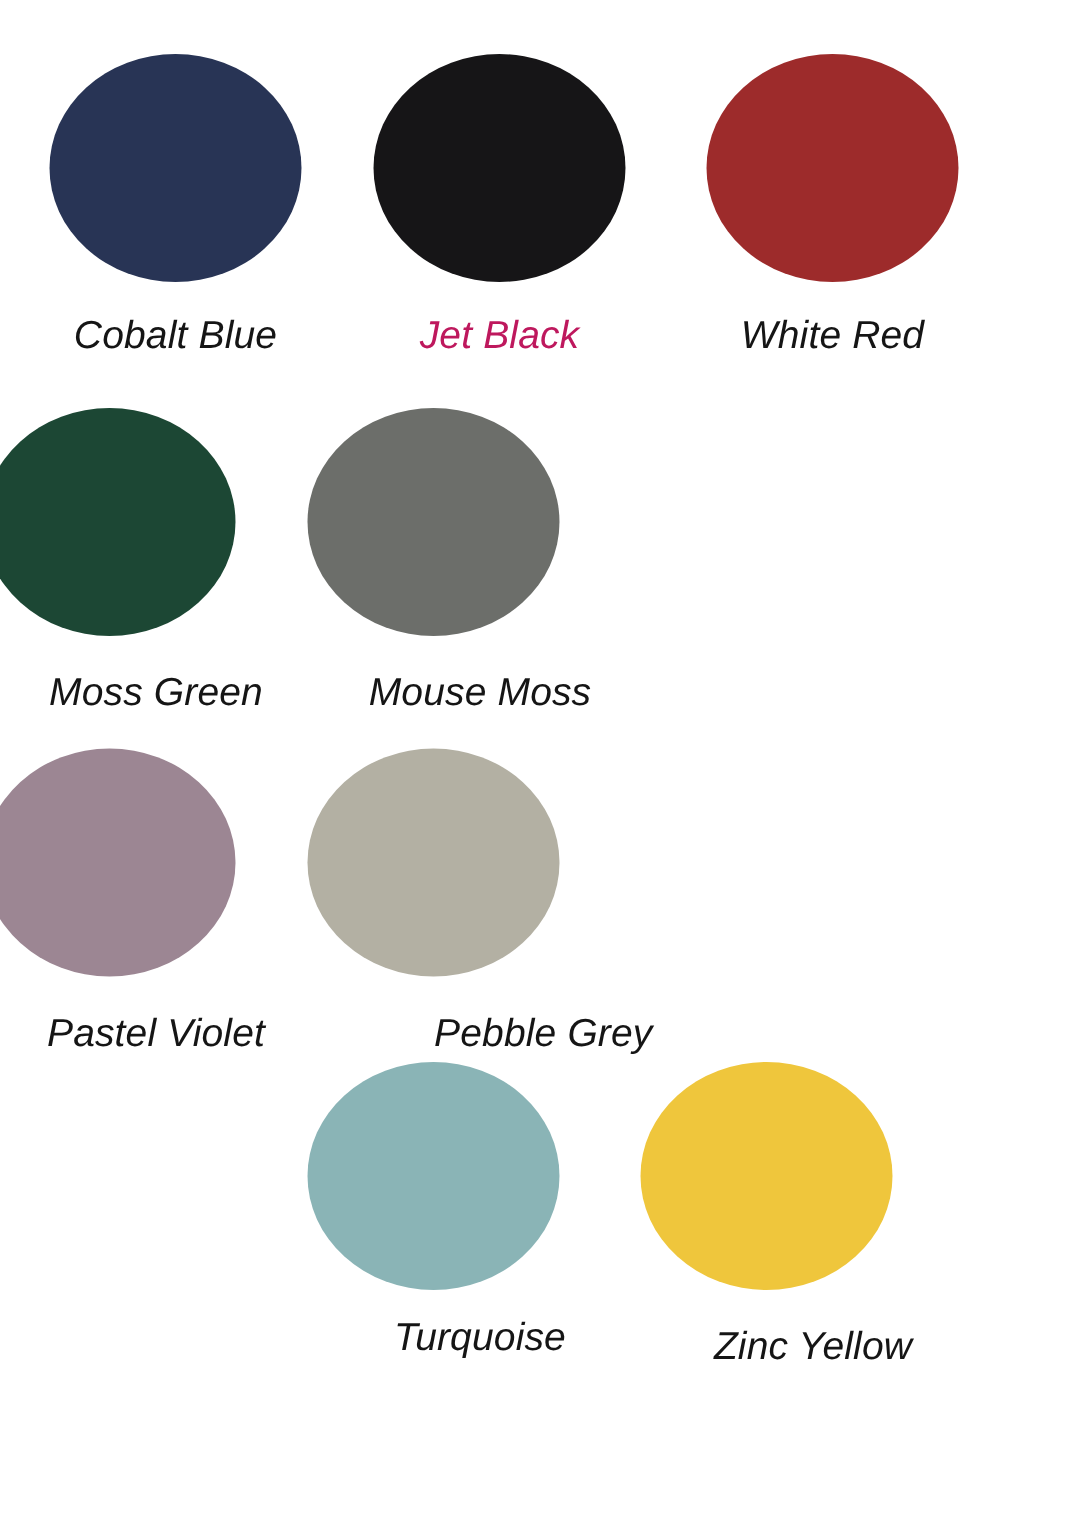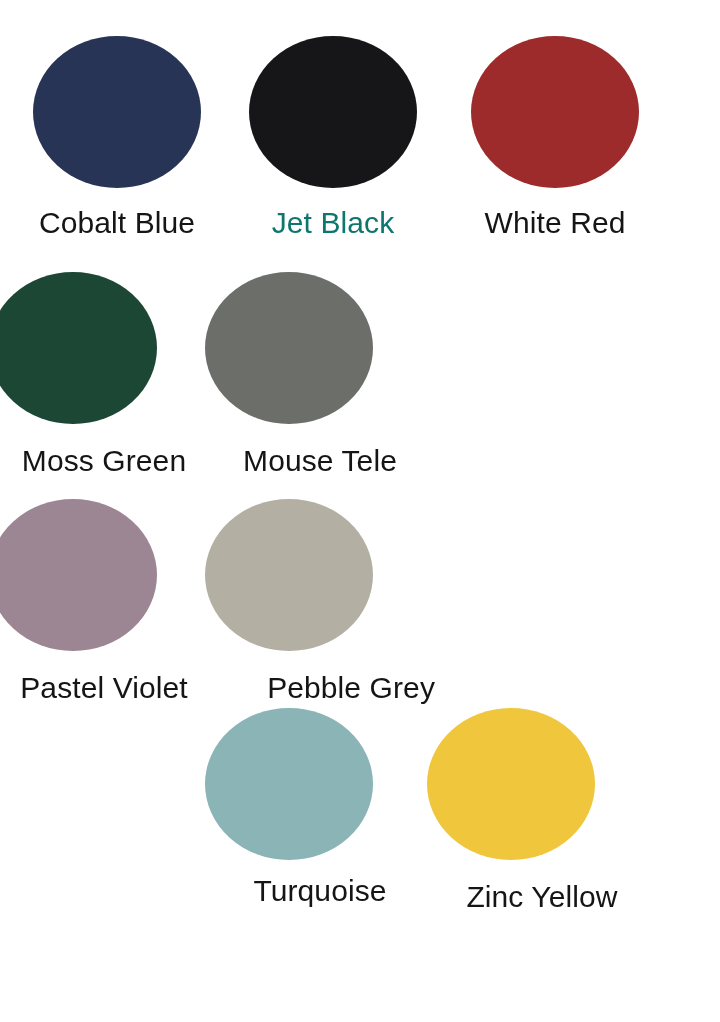--- a/index.html
+++ b/index.html
@@ -35,24 +35,25 @@
     width: 168px;
     height: 152px;
     border-radius: 50% / 50%;
     margin: 0 auto;
   }
   .swatch-label {
     position: relative;
     width: 230px;
     text-align: center;
     color: #151515;
-    font-size: 30px;
+    font-size: 26px;
     line-height: 30px;
     letter-spacing: 0.1px;
     white-space: nowrap;
+    font-style: italic;
   }
   
   .row-0 { top: 36px; }
   .row-1 { top: 272px; }
   .row-2 { top: 499px; }
   .row-3 { top: 708px; }
 
   
   .col-0 { left: 2px; }
   .col-1 { left: 218px; }
@@ -70,34 +71,34 @@
 
 <div id="page" style="background: rgb(255, 255, 255);">
   <div class="swatch-grid">
 
     <div class="swatch-cell row-0 col-0">
       <div class="swatch-blob" style="background-color: rgb(40, 52, 85);"></div>
       <div class="swatch-label label-gap-0" style="color: rgb(21, 21, 21);">Cobalt Blue</div>
     </div>
     <div class="swatch-cell row-0 col-1">
       <div class="swatch-blob" style="background-color: rgb(22, 21, 23);"></div>
-      <div class="swatch-label label-gap-0" style="color: #0f766e;">Jet Black</div>
+      <div class="swatch-label label-gap-0" style="color: #be185d;">Jet Black</div>
     </div>
     <div class="swatch-cell row-0 col-2">
       <div class="swatch-blob" style="background-color: rgb(157, 43, 43);"></div>
       <div class="swatch-label label-gap-0" style="color: rgb(21, 21, 21);">White Red</div>
     </div>
 
     <div class="swatch-cell row-1 col-0">
       <div class="swatch-blob shift-left" style="background-color: rgb(28, 71, 52);"></div>
       <div class="swatch-label label-gap-1 shift-left" style="color: rgb(21, 21, 21);">Moss Green</div>
     </div>
     <div class="swatch-cell row-1 col-1">
       <div class="swatch-blob shift-left" style="background-color: rgb(108, 110, 106);"></div>
-      <div class="swatch-label label-gap-1 shift-left" style="color: rgb(21, 21, 21);">Mouse Tele</div>
+      <div class="swatch-label label-gap-1 shift-left" style="color: rgb(21, 21, 21);">Mouse Moss</div>
     </div>
 
     <div class="swatch-cell row-2 col-0">
       <div class="swatch-blob shift-left" style="background-color: rgb(156, 134, 147);"></div>
       <div class="swatch-label label-gap-2 shift-left" style="color: rgb(21, 21, 21);">Pastel Violet</div>
     </div>
     <div class="swatch-cell row-2 col-1">
       <div class="swatch-blob shift-left" style="background-color: rgb(179, 176, 163);"></div>
       <div class="swatch-label label-gap-2 shift-left" style="color: rgb(21, 21, 21); text-align: right;">Pebble Grey</div>
     </div>

